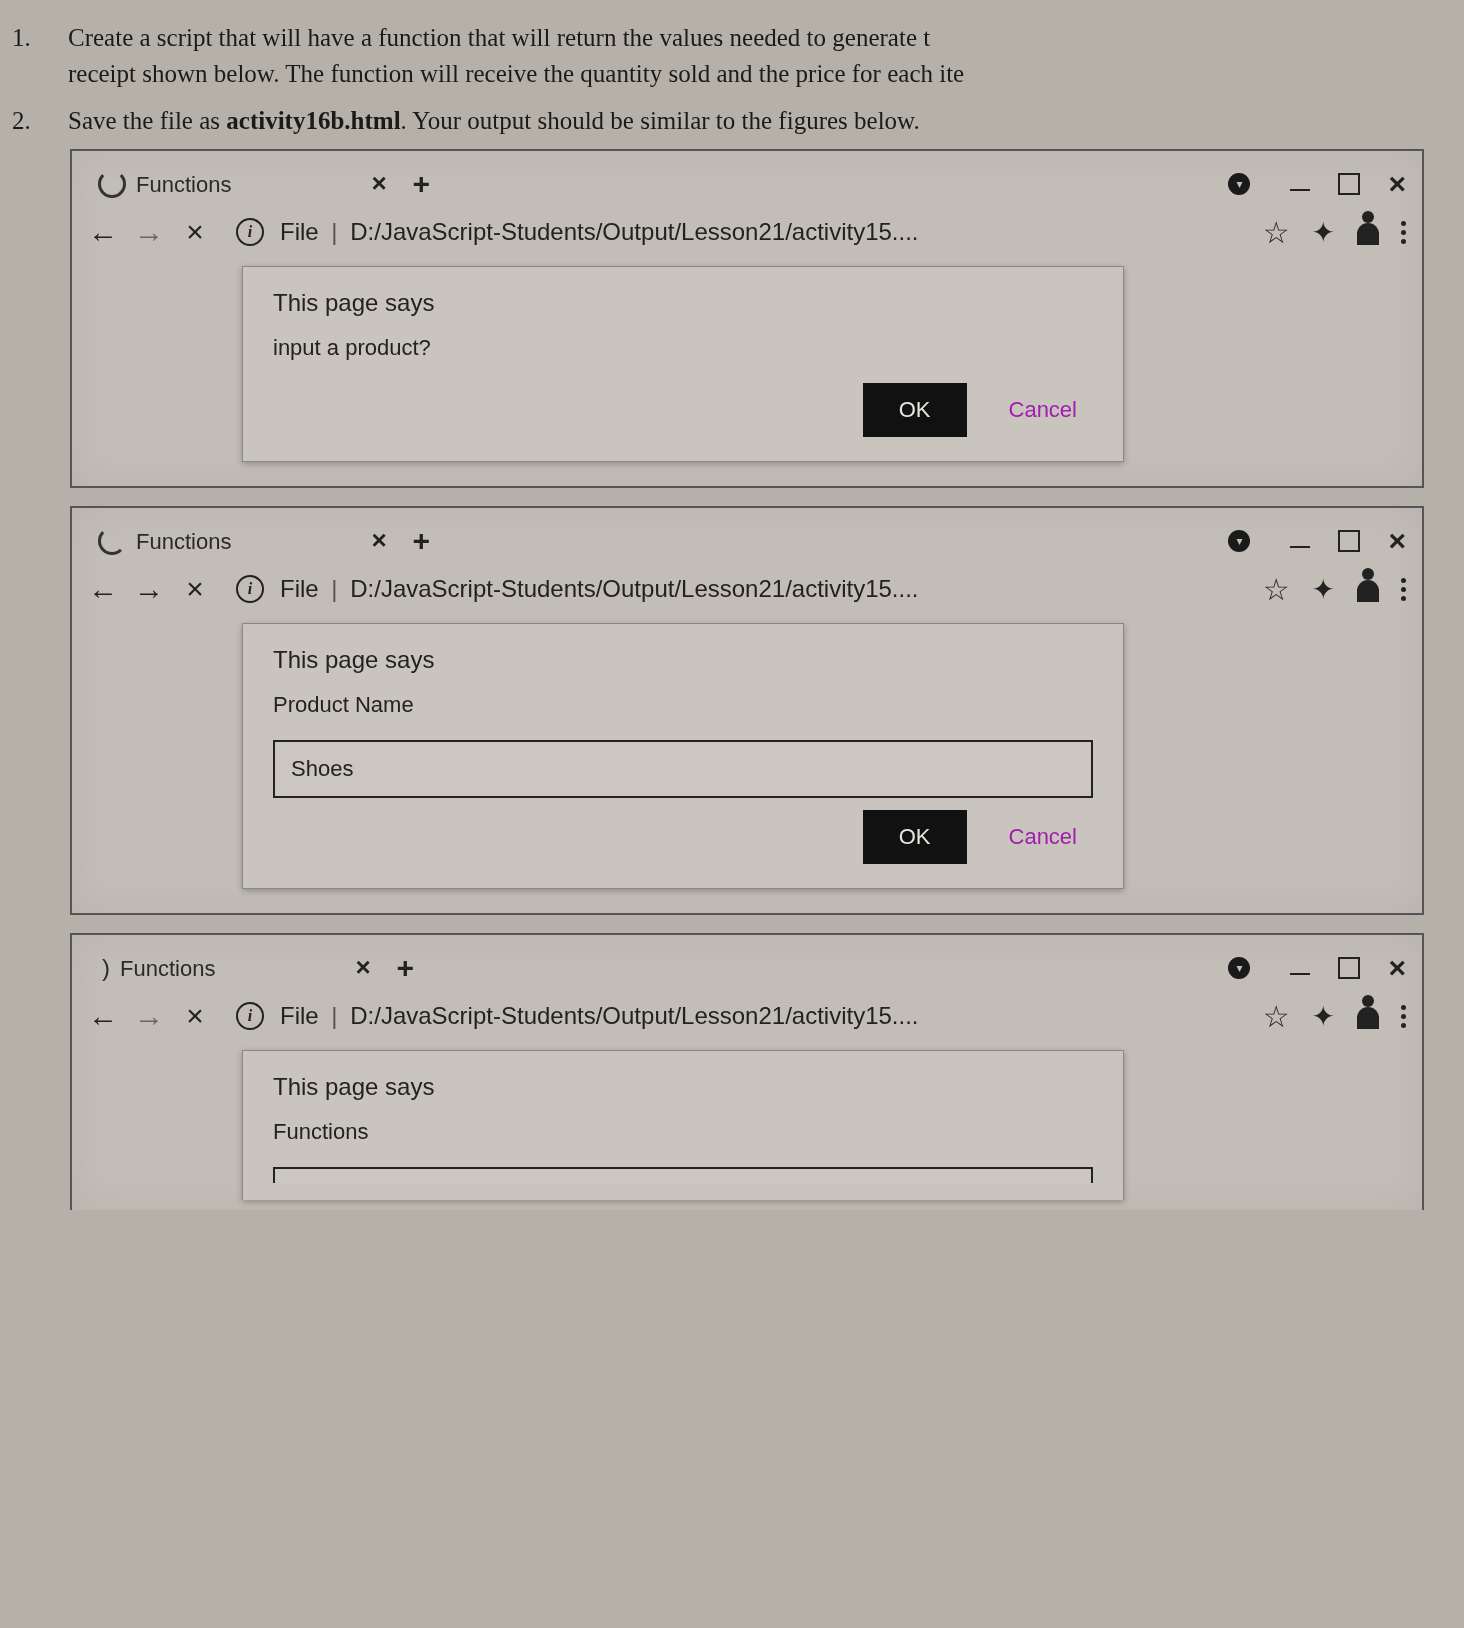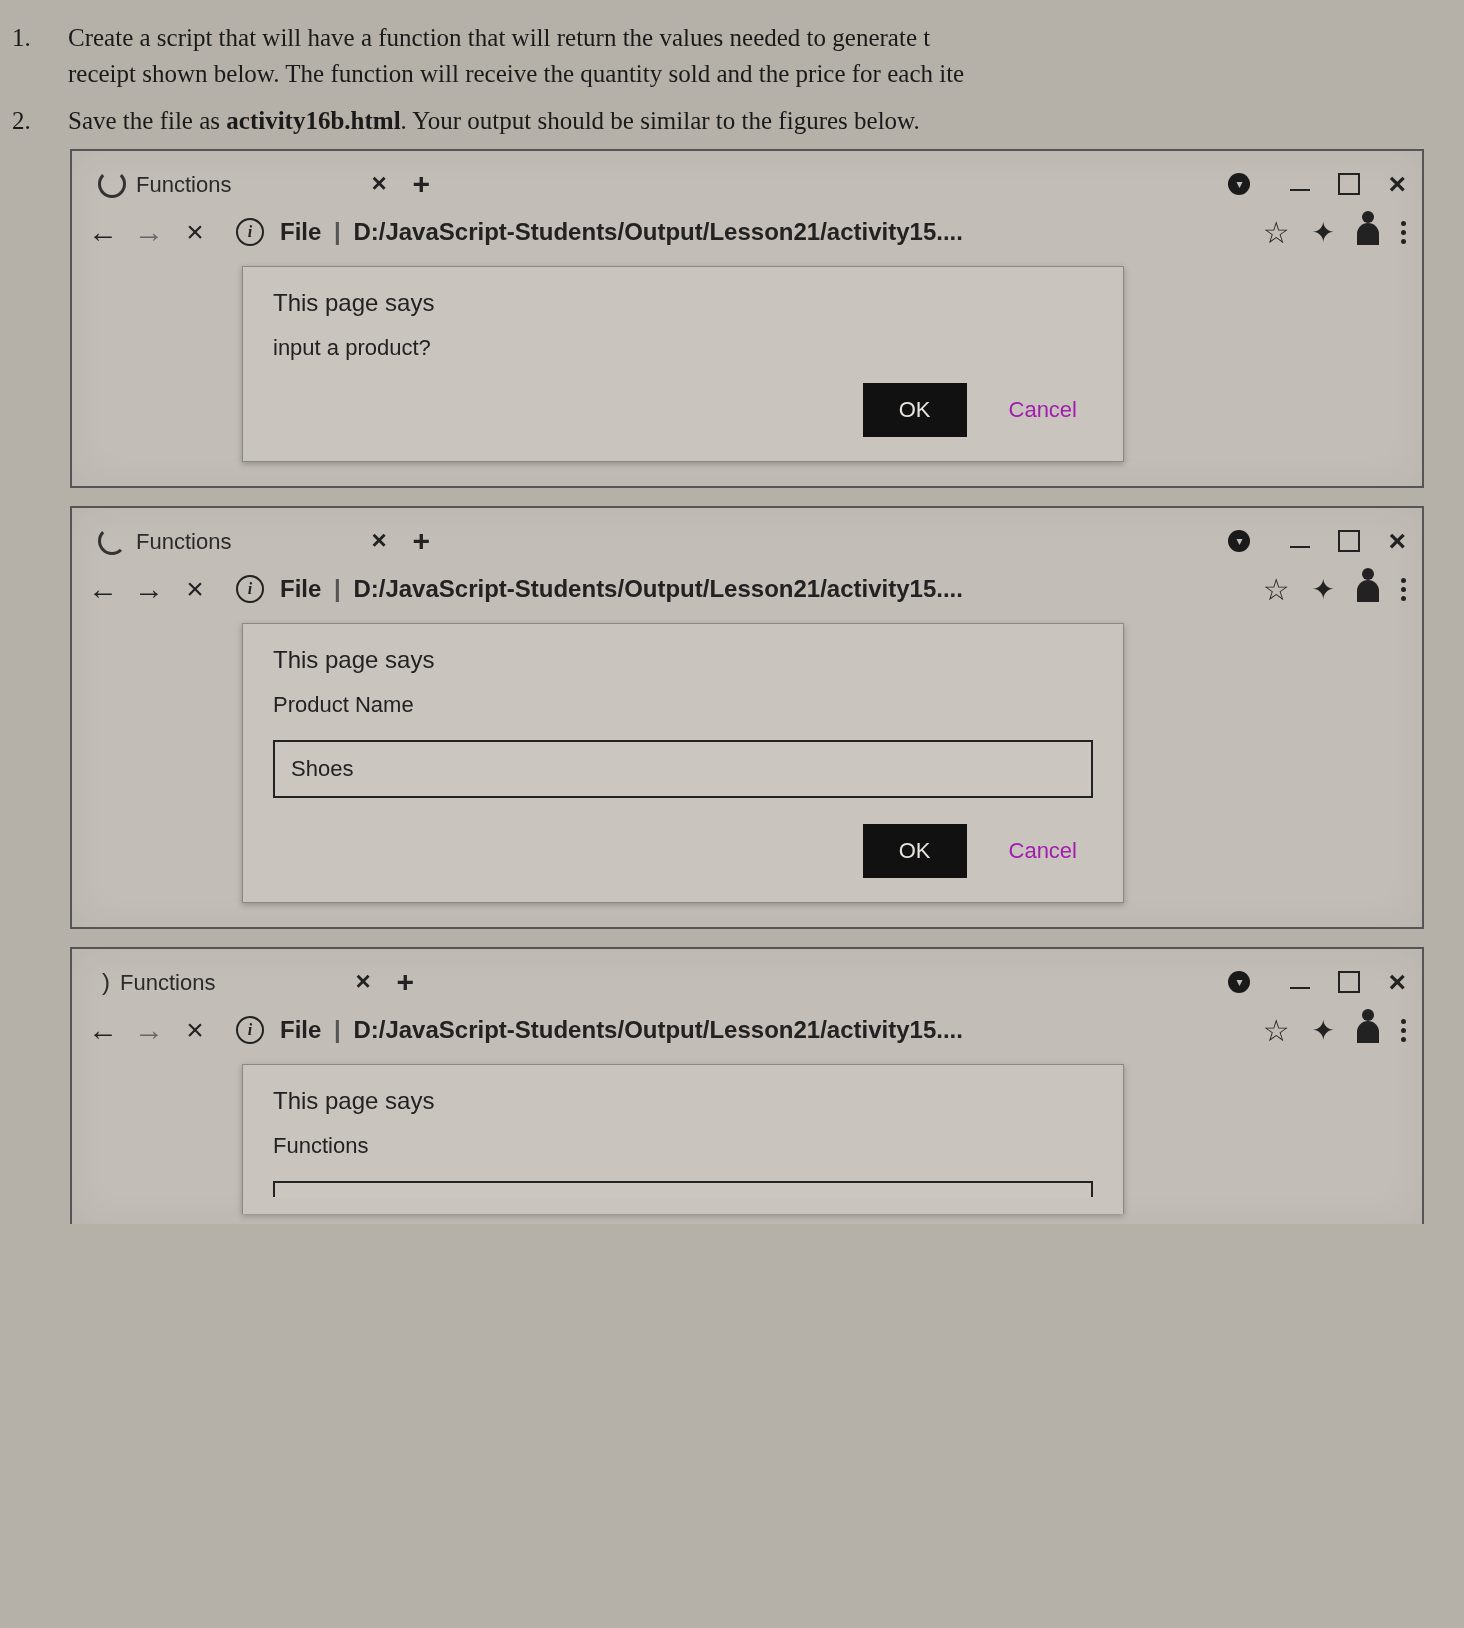--- a/index.html
+++ b/index.html
@@ -142,21 +142,20 @@
     font-size:16px;
     font-family: Georgia, serif;
     font-style: italic;
     font-weight: bold;
     margin-left: 10px;
   }
   .addrbar .url-text {
     flex:1;
     white-space: nowrap;
     overflow: hidden;
-    font-weight: bold;
   }
   .addrbar .url-file { color:#222; }
   .addrbar .url-sep { color:#555; margin:0 6px; }
   .addrbar .right-icons {
     display:flex;
     align-items:center;
     gap: 22px;
     font-size: 28px;
     color:#222;
   }
@@ -206,21 +205,21 @@
   }
   .dialog .d-input {
     width: 100%;
     box-sizing: border-box;
     border: 2px solid #222;
     background: #cbc6c0;
     font-size: 22px;
     padding: 14px 16px;
     font-family: Arial, sans-serif;
     color:#222;
-    margin-bottom: 26px;
+    margin-bottom: 12px;
   }
   .dialog .d-buttons {
     display:flex;
     justify-content:flex-end;
     gap: 36px;
     padding-right: 10px;
   }
   .dialog .btn-ok {
     background:#111;
     color:#e8e4de;

